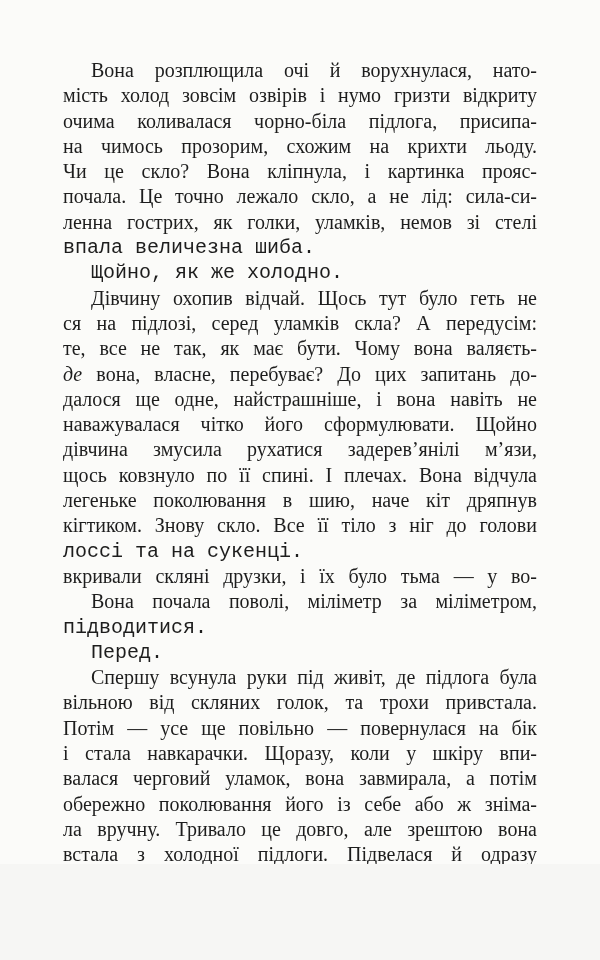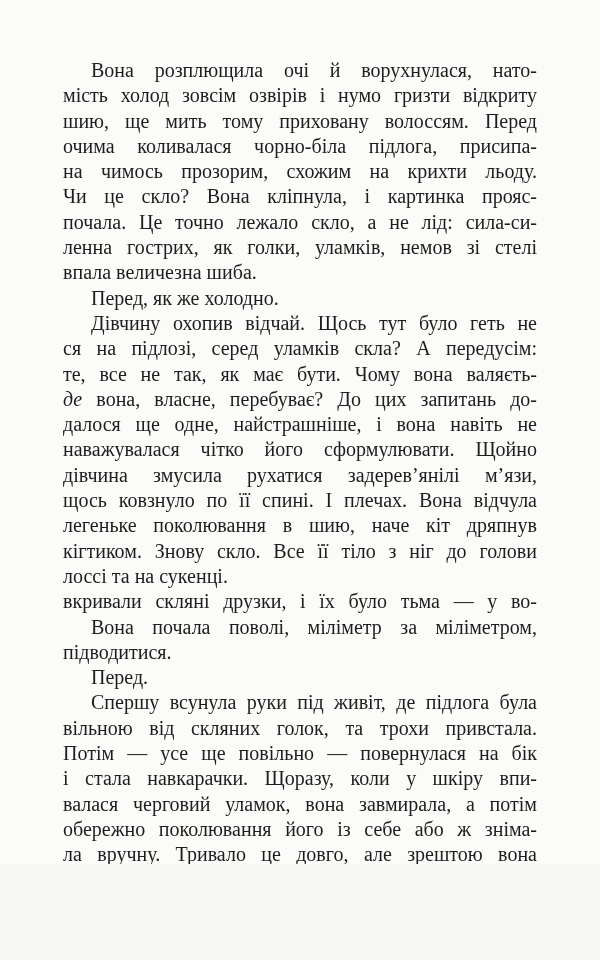--- a/index.html
+++ b/index.html
@@ -30,20 +30,21 @@
   }
   .line {
     text-align: justify;
     text-align-last: justify;
   }
   .line.indent {
     text-indent: 28px;
   }
   .line.para-end {
     text-align-last: left;
+    font-family: Liberation Mono, monospace;
   }
   .italic {
     font-style: italic;
     margin-top: 48px;
   }
   .page-number {
     position: absolute;
     top: 896px;
     left: 0;
     width: 600px;
@@ -53,28 +54,27 @@
     line-height: 25px;
   }
 </style>
 </head>
 <body>
 
 <div class="page">
   <div class="text-block" id="text-block">
       <div class="line indent"><span>Вона розплющила очі й ворухнулася, нато-</span></div>
       <div class="line"><span>мість холод зовсім озвірів і нумо гризти відкриту</span></div>
-      <div class="line"><span>шию, ще мить тому приховану волоссям. Перед</span></div>
       <div class="line"><span>очима коливалася чорно-біла підлога, присипа-</span></div>
       <div class="line"><span>на чимось прозорим, схожим на крихти льоду.</span></div>
       <div class="line"><span>Чи це скло? Вона кліпнула, і картинка прояс-</span></div>
       <div class="line"><span>почала. Це точно лежало скло, а не лід: сила-си-</span></div>
       <div class="line"><span>ленна гострих, як голки, уламків, немов зі стелі</span></div>
       <div class="line para-end"><span>впала величезна шиба.</span></div>
-      <div class="line indent para-end"><span>Перед, як же холодно.</span></div>
+      <div class="line indent para-end"><span>Щойно, як же холодно.</span></div>
       <div class="line indent"><span>Дівчину охопив відчай. Щось тут було геть не</span></div>
       <div class="line"><span>ся на підлозі, серед уламків скла? А передусім:</span></div>
       <div class="line"><span>те, все не так, як має бути. Чому вона валяєть-</span></div>
       <div class="line"><span class="italic">де</span><span> вона, власне, перебуває? До цих запитань до-</span></div>
       <div class="line"><span>далося ще одне, найстрашніше, і вона навіть не</span></div>
       <div class="line"><span>наважувалася чітко його сформулювати. Щойно</span></div>
       <div class="line"><span>дівчина змусила рухатися задерев’янілі м’язи,</span></div>
       <div class="line"><span>щось ковзнуло по її спині. І плечах. Вона відчула</span></div>
       <div class="line"><span>легеньке поколювання в шию, наче кіт дряпнув</span></div>
       <div class="line"><span>кігтиком. Знову скло. Все її тіло з ніг до голови</span></div>

